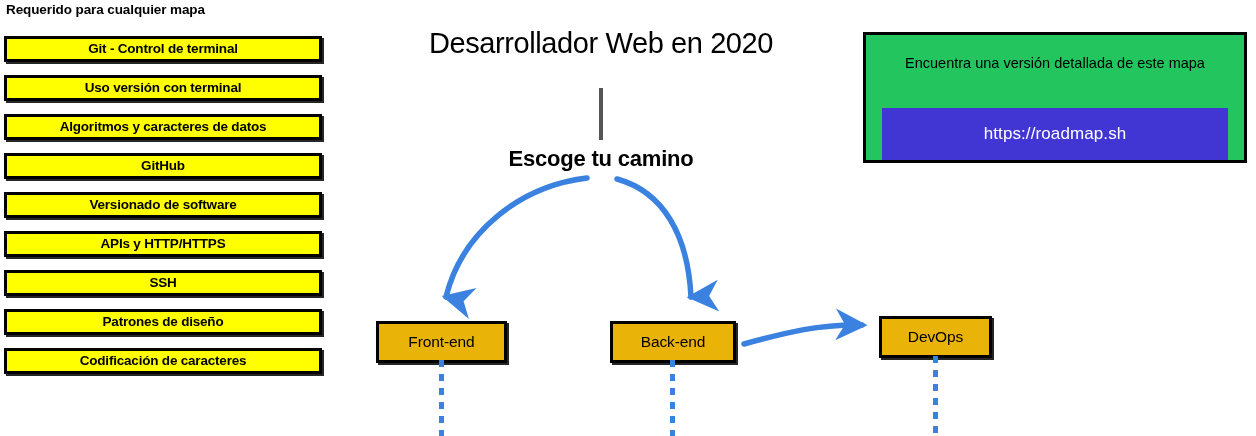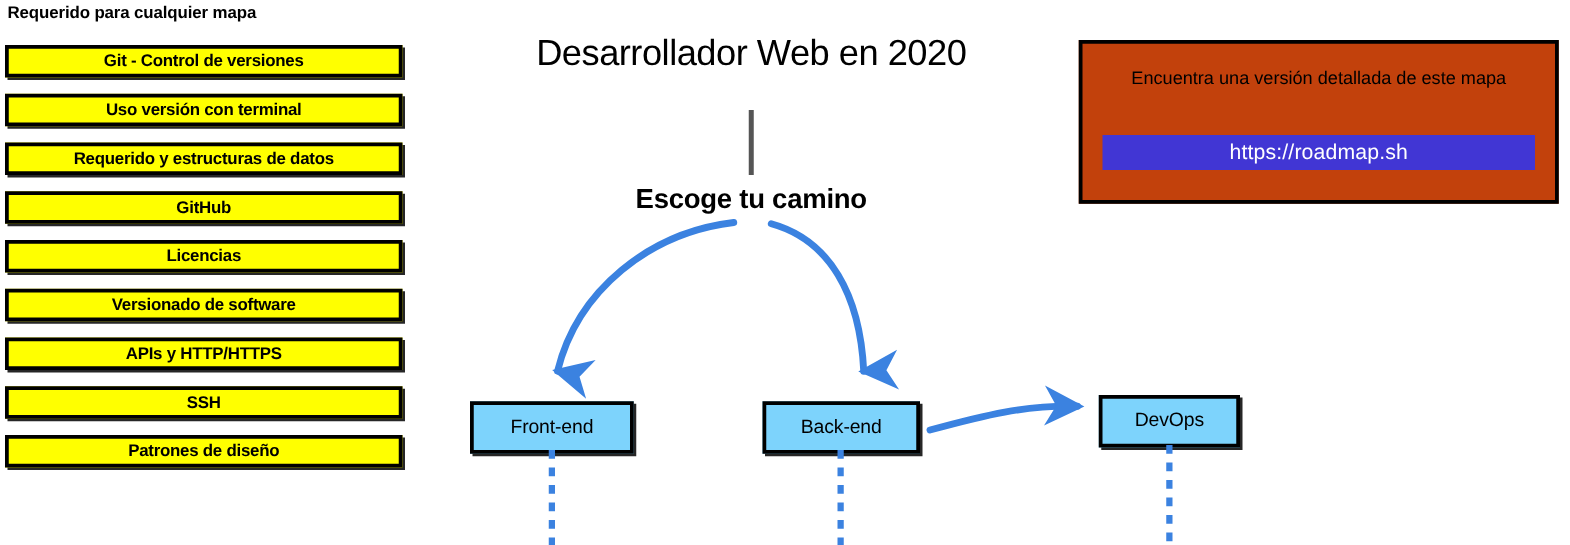--- a/index.html
+++ b/index.html
@@ -94,55 +94,55 @@
 
   
   #info-card {
     position: absolute;
     left: 863px;
     top: 32px;
     width: 384px;
     height: 131px;
     border: 3px solid #000000;
     box-sizing: border-box;
-    background: #c2410c;
+    background: #22c55e;
   }
   #info-card-text {
     position: absolute;
     left: 12px;
     top: 18px;
     width: 354px;
     text-align: center;
     font-size: 14.5px;
     line-height: 1.45;
   }
   #roadmap-link-button {
     position: absolute;
     left: 16px;
     top: 73px;
     width: 346px;
-    height: 28px;
+    height: 52px;
     background: #4136d4;
     display: flex;
     align-items: center;
     justify-content: center;
     cursor: pointer;
   }
   #roadmap-link-label {
     color: #ffffff;
     font-size: 17px;
     letter-spacing: 0.1px;
     white-space: nowrap;
   }
 
   
   .flow-node {
     position: absolute;
     height: 42px;
-    background: #7dd3fc;
+    background: #eab308;
     border: 3px solid #000000;
     box-sizing: border-box;
     box-shadow: 2px 2px 0 rgba(0,0,0,0.85);
     display: flex;
     align-items: center;
     justify-content: center;
   }
   .flow-node-label {
     font-size: 15.5px;
     letter-spacing: -0.1px;
@@ -178,45 +178,45 @@
   #dash-devops   { left: 933px; top: 356px; height: 80px; }
 </style>
 </head>
 <body>
 
 <div id="required-column">
   <div id="required-heading">Requerido para cualquier mapa</div>
 
   <div id="required-list">
     <div class="req-item">
-      <span class="req-item-label">Git - Control de versiones</span>
+      <span class="req-item-label">Git - Control de terminal</span>
     </div>
     <div class="req-item">
       <span class="req-item-label">Uso versión con terminal</span>
     </div>
     <div class="req-item">
-      <span class="req-item-label">Requerido y estructuras de datos</span>
+      <span class="req-item-label">Algoritmos y caracteres de datos</span>
     </div>
     <div class="req-item">
       <span class="req-item-label">GitHub</span>
     </div>
     <div class="req-item">
-      <span class="req-item-label">Licencias</span>
-    </div>
-    <div class="req-item">
       <span class="req-item-label">Versionado de software</span>
     </div>
     <div class="req-item">
       <span class="req-item-label">APIs y HTTP/HTTPS</span>
     </div>
     <div class="req-item">
       <span class="req-item-label">SSH</span>
     </div>
     <div class="req-item">
       <span class="req-item-label">Patrones de diseño</span>
+    </div>
+    <div class="req-item">
+      <span class="req-item-label">Codificación de caracteres</span>
     </div>
   </div>
 </div>
 
 <div id="map-title">Desarrollador Web en 2020</div>
 <div id="title-stem"></div>
 <div id="choose-path-label">Escoge tu camino</div>
 
 <div id="info-card">
   <div id="info-card-text">

